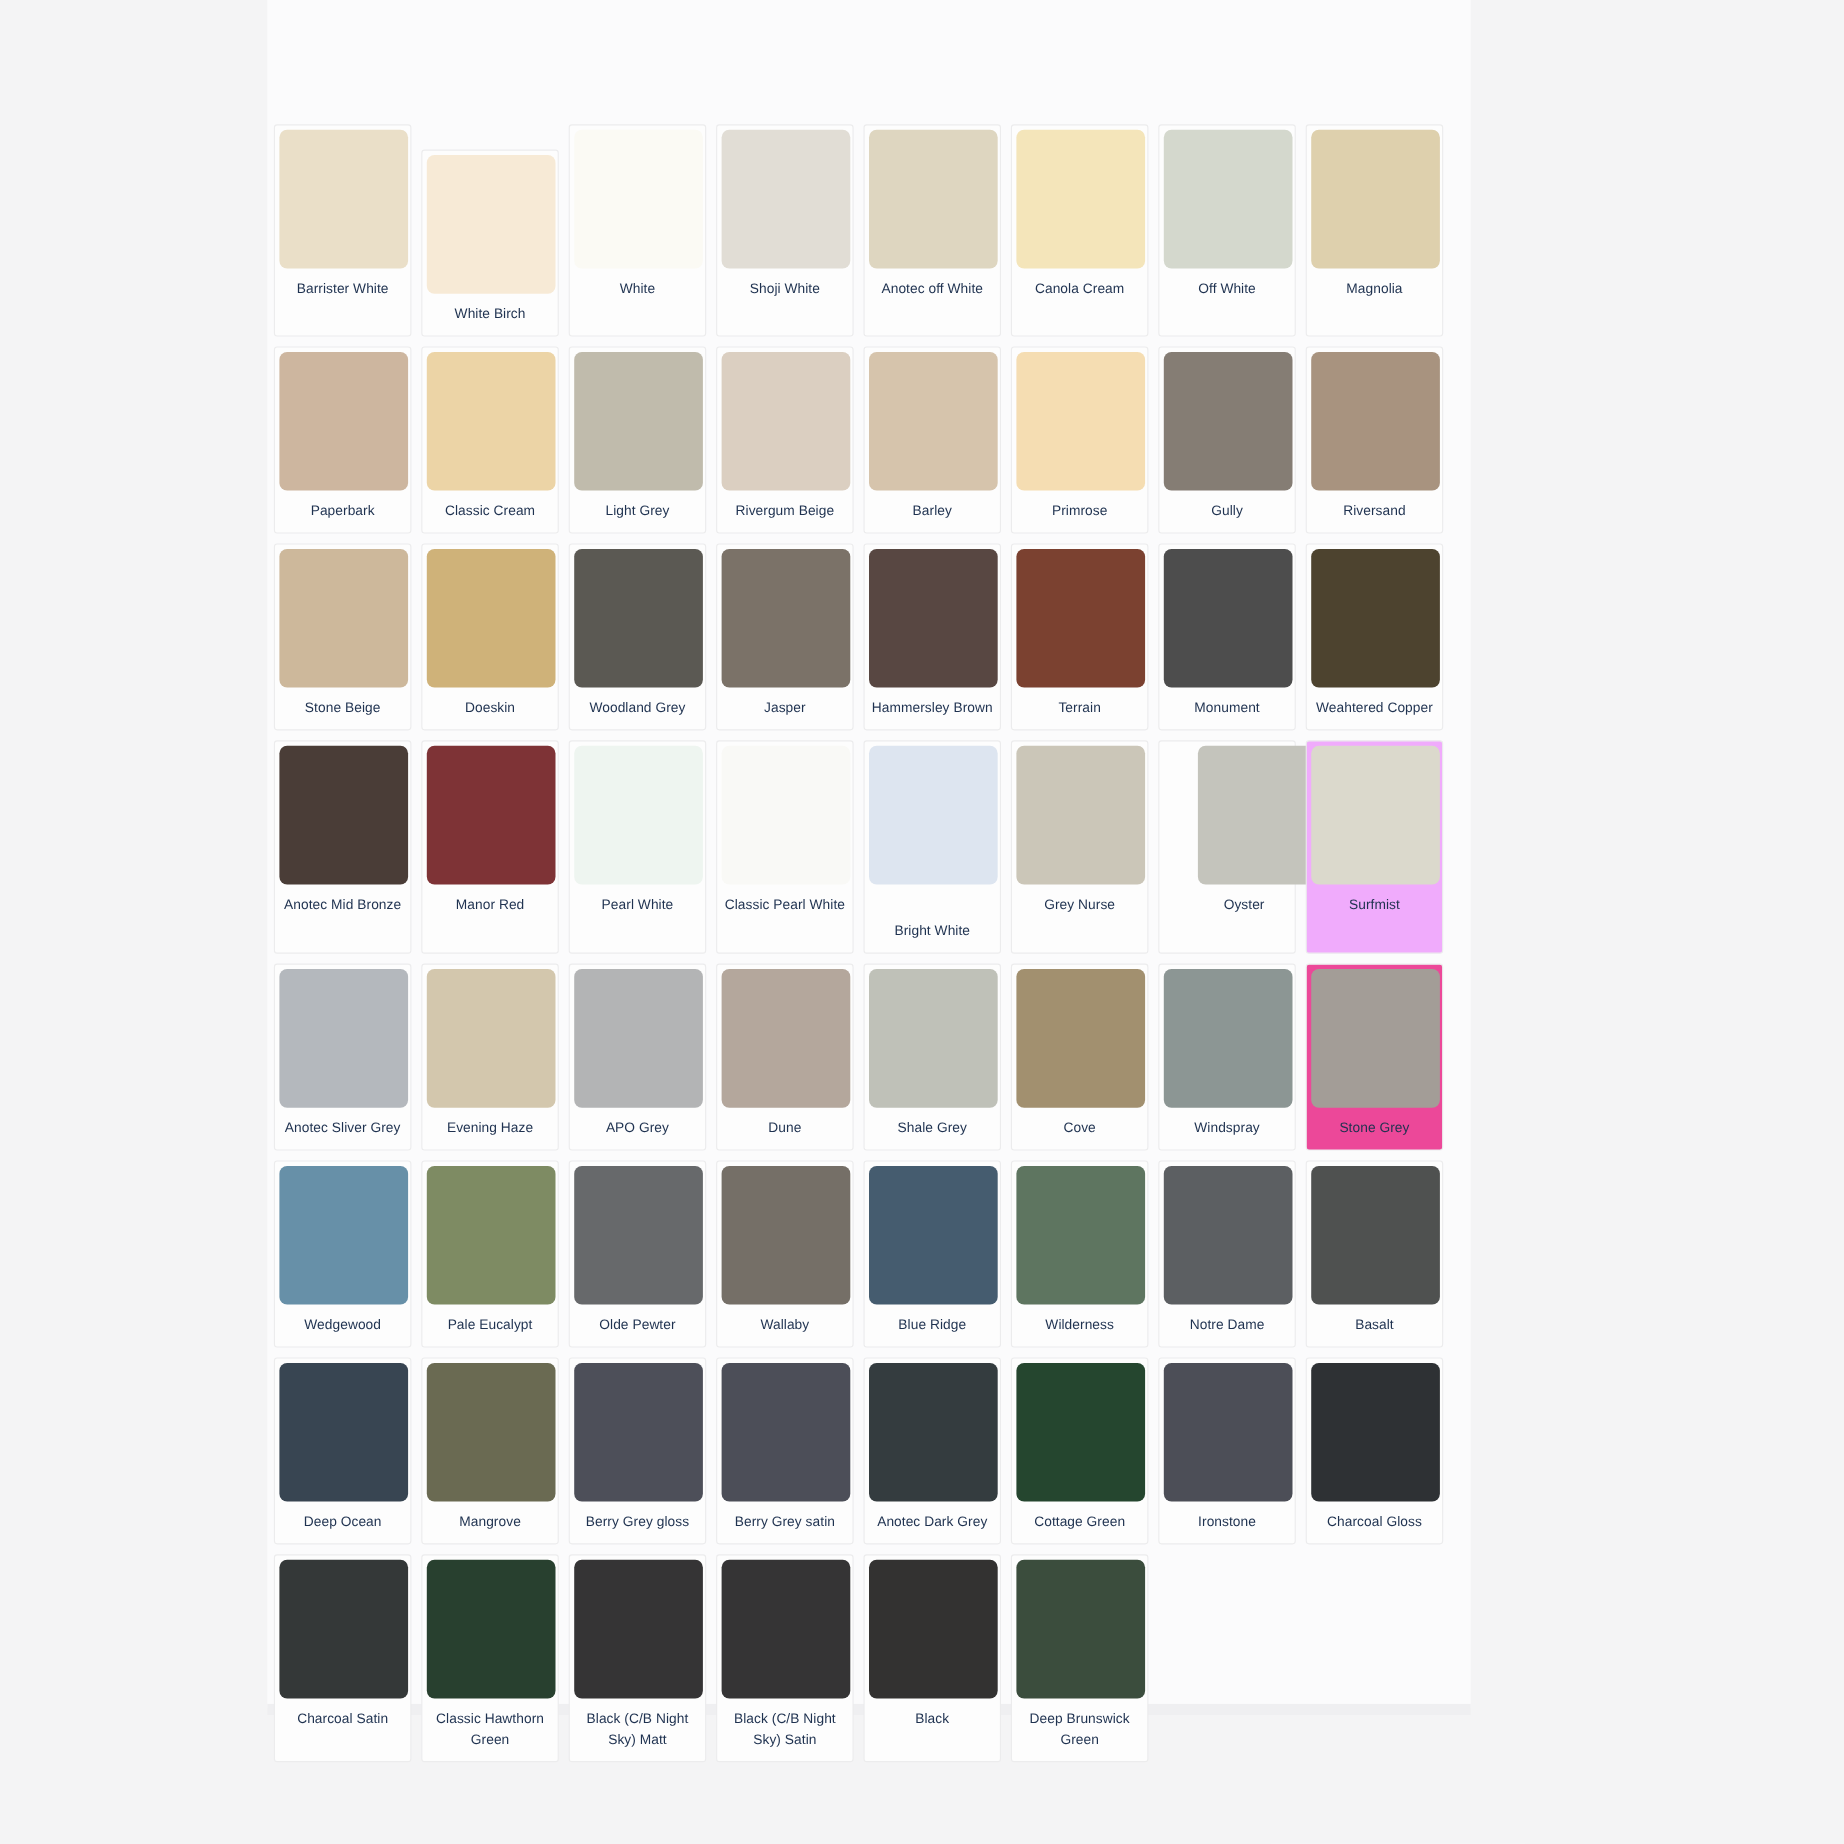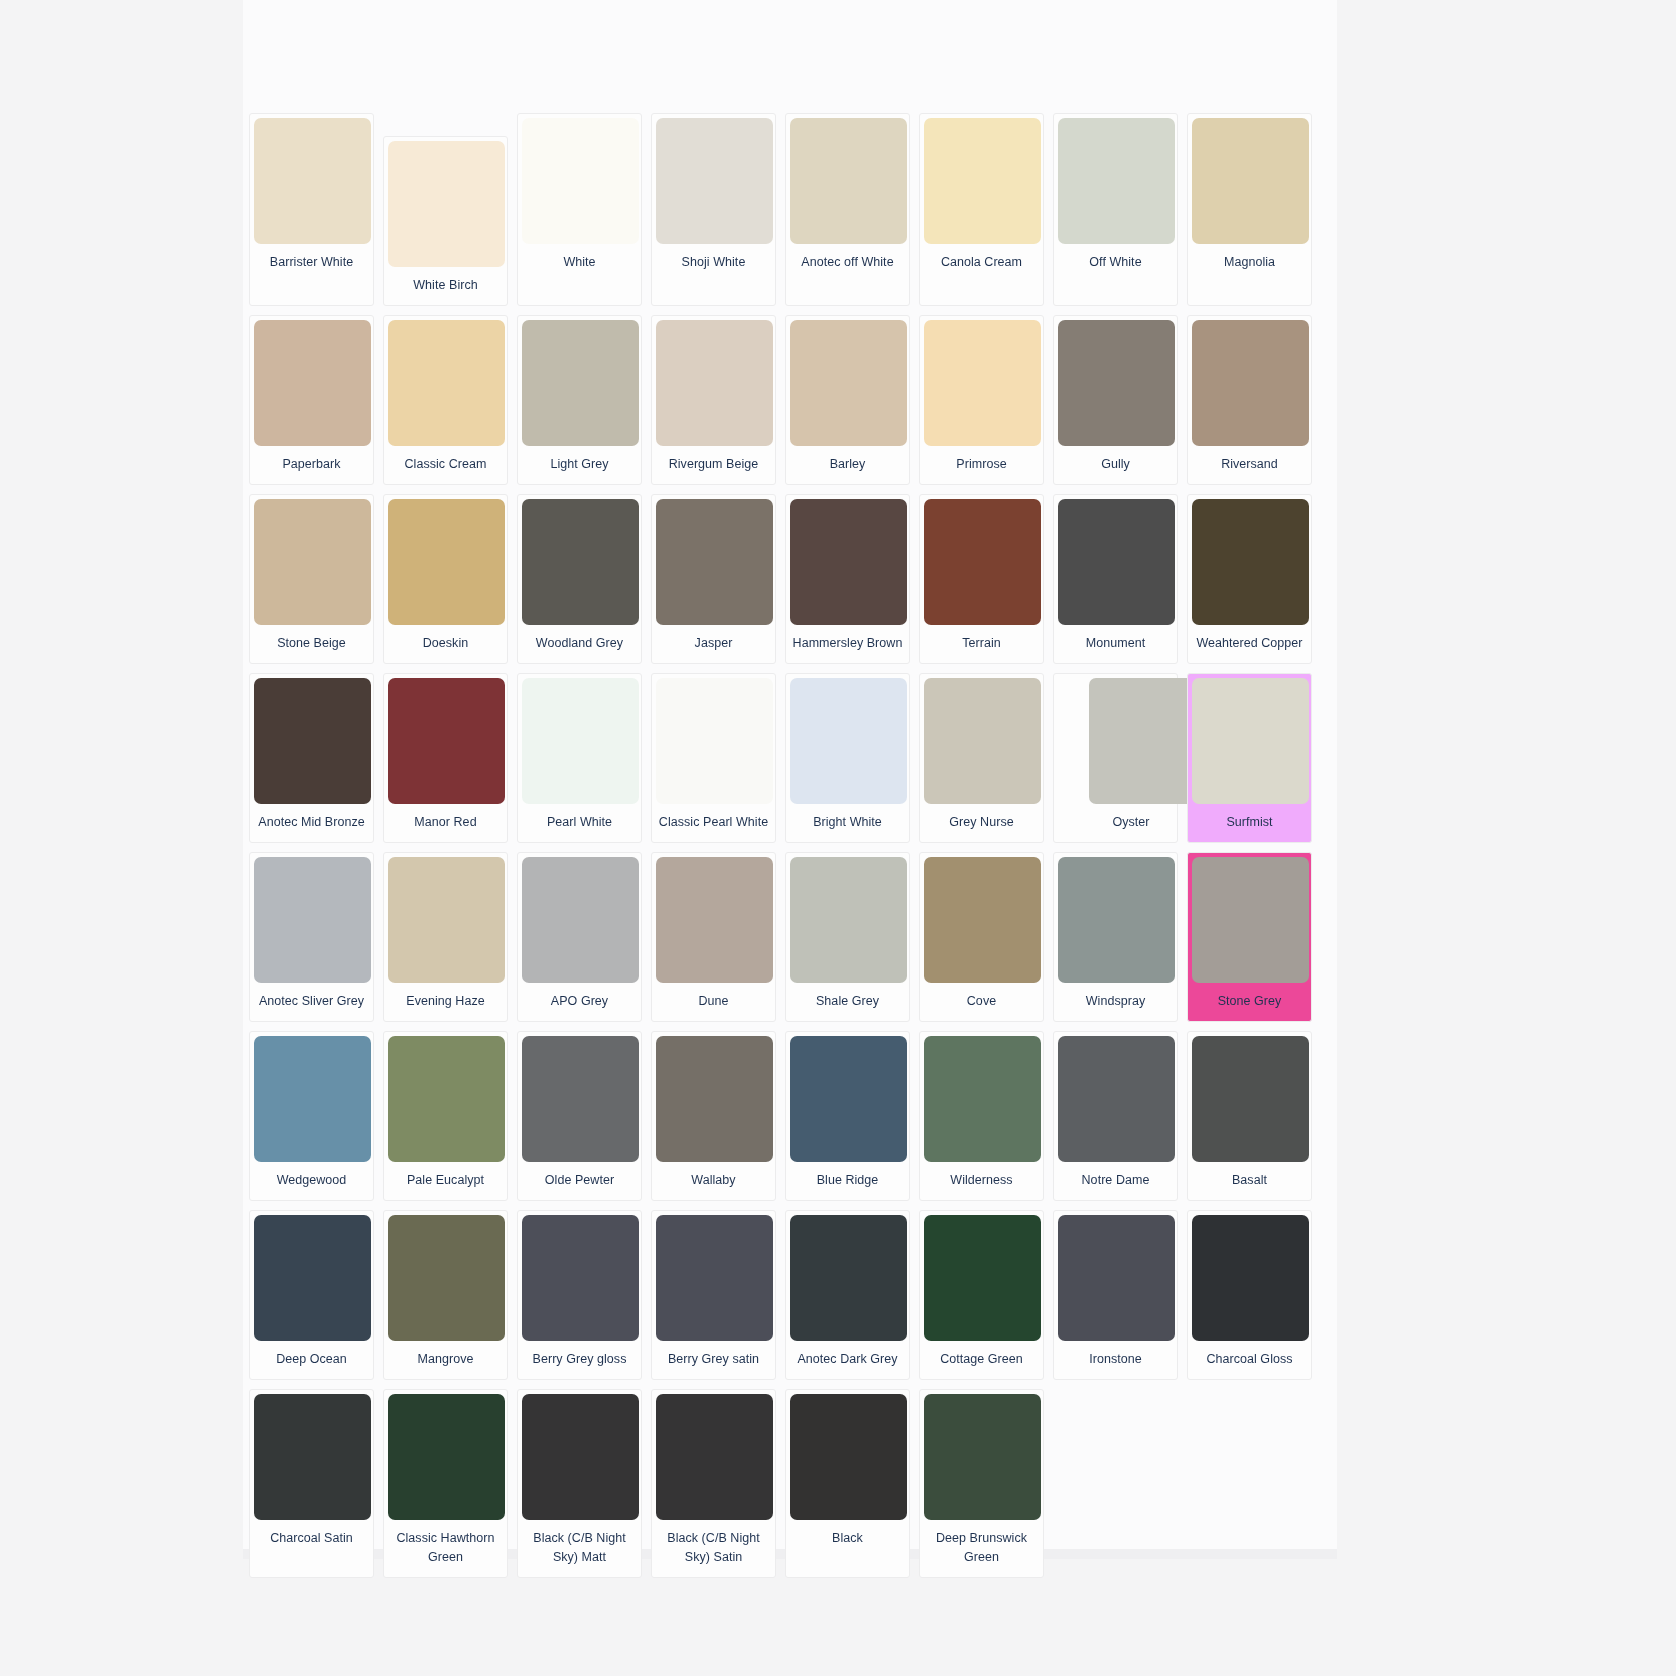--- a/index.html
+++ b/index.html
@@ -181,21 +181,21 @@
         <div class="swatch-label" style="color: rgb(31, 50, 80);">Manor Red</div>
       </div>
       <div class="swatch-card" style="background: rgb(253, 253, 253); border-color: rgb(236, 236, 237);">
         <div class="swatch-chip" title="Pearl White" style="background: rgb(238, 245, 240);"></div>
         <div class="swatch-label" style="color: rgb(31, 50, 80);">Pearl White</div>
       </div>
       <div class="swatch-card" style="background: rgb(253, 253, 253); border-color: rgb(236, 236, 237);">
         <div class="swatch-chip" title="Classic Pearl White" style="background: rgb(249, 249, 246);"></div>
         <div class="swatch-label" style="color: rgb(31, 50, 80);">Classic Pearl White</div>
       </div>
-      <div class="swatch-card" style="background: rgb(253, 253, 253); border-color: rgb(236, 236, 237);">
+      <div class="swatch-card" style="background: rgb(253, 253, 253); border-color: rgb(236, 236, 237); gap: 24px;">
         <div class="swatch-chip" title="Bright White" style="background: rgb(221, 229, 240);"></div>
         <div class="swatch-label" style="color: rgb(31, 50, 80);">Bright White</div>
       </div>
       <div class="swatch-card" style="background: rgb(253, 253, 253); border-color: rgb(236, 236, 237);">
         <div class="swatch-chip" title="Grey Nurse" style="background: rgb(203, 198, 184);"></div>
         <div class="swatch-label" style="color: rgb(31, 50, 80);">Grey Nurse</div>
       </div>
       <div class="swatch-card" style="background: rgb(253, 253, 253); border-color: rgb(236, 236, 237); padding-left: 35px;">
         <div class="swatch-chip" title="Oyster" style="background: rgb(196, 196, 188);"></div>
         <div class="swatch-label" style="color: rgb(31, 50, 80);">Oyster</div>

